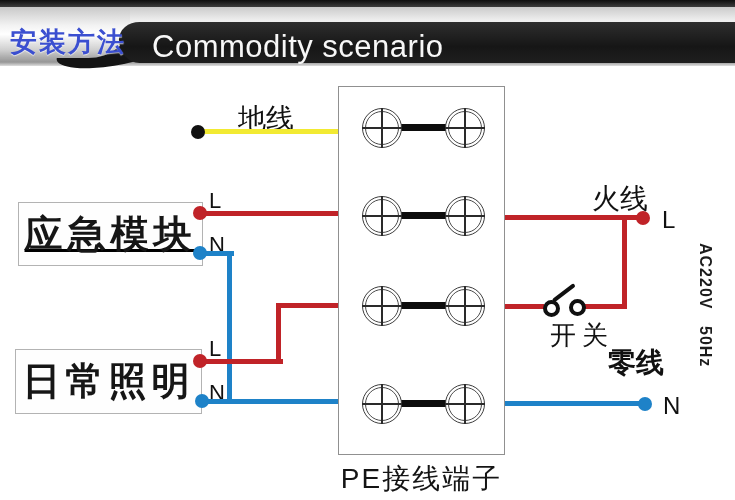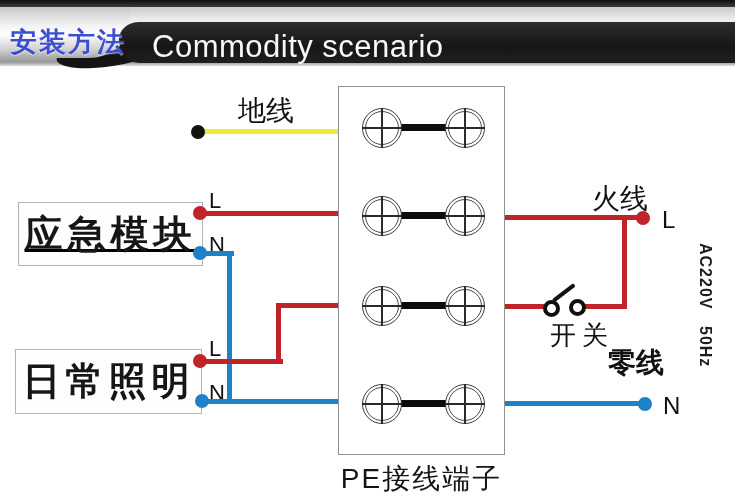--- a/index.html
+++ b/index.html
@@ -76,21 +76,21 @@
   <div class="hdr-crescent"></div>
   <div class="hdr-tab"></div>
   <div class="hdr-black"></div>
   <div class="hdr-topbar"></div>
   <div class="hdr-tab-label">安装方法</div>
   <div class="hdr-title">Commodity scenario</div>
 </div>
 
 <div>
 
-  <div class="lbl cjk" style="left:238px;top:92px;font-family:Liberation Serif, serif;">地线</div>
+  <div class="lbl cjk" style="left:238px;top:100px;font-family:Liberation Serif, serif;">地线</div>
   <div class="wire h yellow" style="left:202px;top:129px;width:138px;"></div>
   <div class="dot black" style="left:191px;top:125px;"></div>
 
   <div class="module-box" style="left:18px;top:202px;width:183px;height:62px;text-decoration:underline;">
     <span class="module-label">应急模块</span>
   </div>
   <div class="lbl term" style="left:209px;top:188px;">L</div>
   <div class="lbl term" style="left:209px;top:232px;">N</div>
   <div class="wire h red" style="left:204px;top:211px;width:136px;"></div>
   <div class="dot red" style="left:193px;top:206px;"></div>

